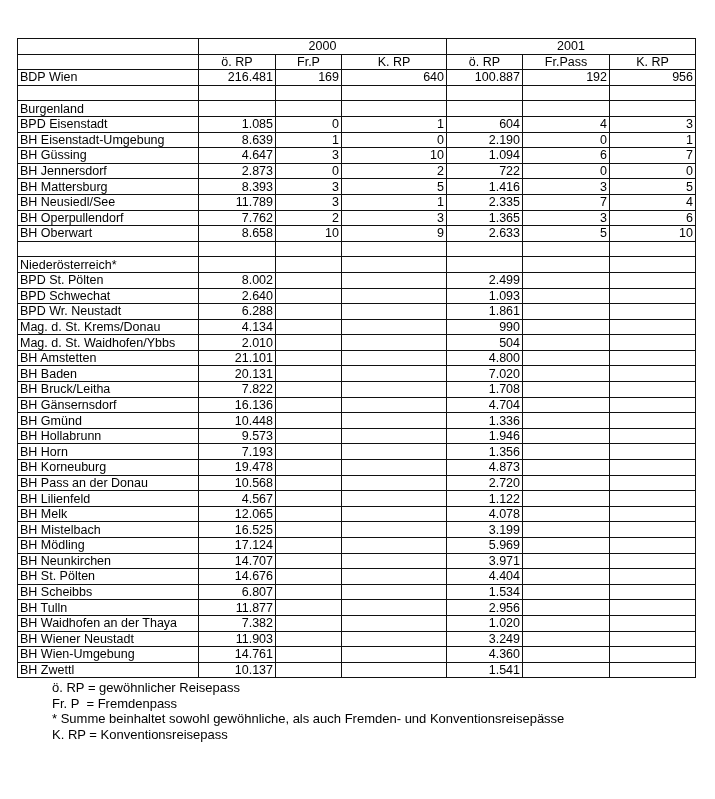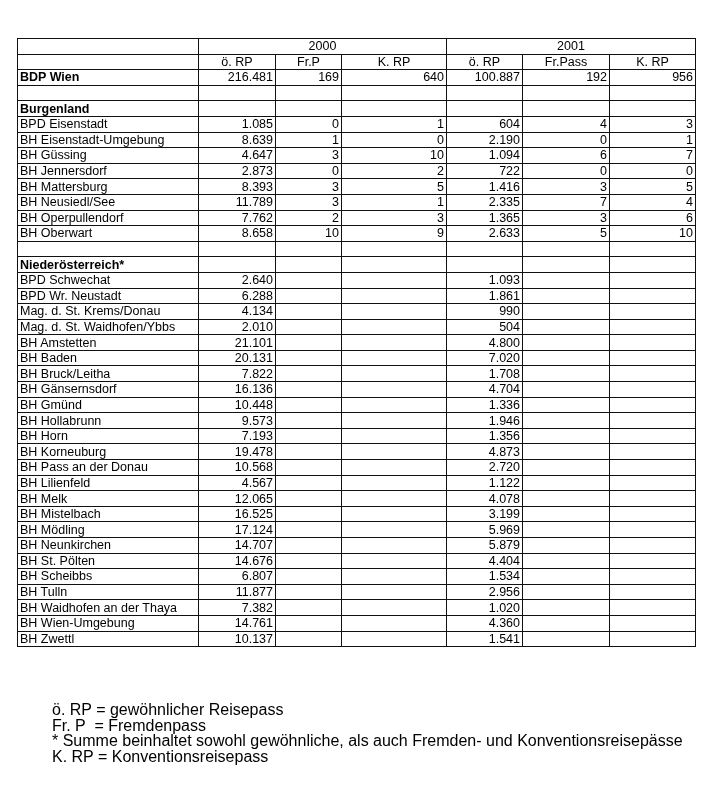--- a/index.html
+++ b/index.html
@@ -12,24 +12,24 @@
     font-size: 12.5px;
   }
   table.main td {
     border: 1.3px solid #111;
     height: 14.6px; line-height: 14px;
     padding: 0 2px; white-space: nowrap; overflow: hidden;
     vertical-align: middle;
   }
   td.num { text-align: right; }
   td.ctr { text-align: center; margin-top: 44px; }
-  td.bold { font-weight: bold; }
+  td.bold { font-weight: normal; }
   .footnotes {
-    position: absolute; left: 52px; top: 702px;
-    font-size: 16px; line-height: 15.6px;
+    position: absolute; left: 52px; top: 680px;
+    font-size: 13px; line-height: 15.6px;
   }
   .footnotes div { white-space: nowrap; }
 </style>
 </head>
 <body>
 
 <table class="main">
   <colgroup>
     <col style="width:181px">
     <col style="width:77px">
@@ -167,20 +167,29 @@
       <tr>
         <td class="bold">Niederösterreich*</td>
         <td class="num"></td>
         <td class="num"></td>
         <td class="num"></td>
         <td class="num"></td>
         <td class="num"></td>
         <td class="num"></td>
       </tr>
       <tr>
+        <td>BPD St. Pölten</td>
+        <td class="num">8.002</td>
+        <td class="num"></td>
+        <td class="num"></td>
+        <td class="num">2.499</td>
+        <td class="num"></td>
+        <td class="num"></td>
+      </tr>
+      <tr>
         <td>BPD Schwechat</td>
         <td class="num">2.640</td>
         <td class="num"></td>
         <td class="num"></td>
         <td class="num">1.093</td>
         <td class="num"></td>
         <td class="num"></td>
       </tr>
       <tr>
         <td>BPD Wr. Neustadt</td>
@@ -324,21 +333,21 @@
         <td class="num"></td>
         <td class="num">5.969</td>
         <td class="num"></td>
         <td class="num"></td>
       </tr>
       <tr>
         <td>BH Neunkirchen</td>
         <td class="num">14.707</td>
         <td class="num"></td>
         <td class="num"></td>
-        <td class="num">5.879</td>
+        <td class="num">3.971</td>
         <td class="num"></td>
         <td class="num"></td>
       </tr>
       <tr>
         <td>BH St. Pölten</td>
         <td class="num">14.676</td>
         <td class="num"></td>
         <td class="num"></td>
         <td class="num">4.404</td>
         <td class="num"></td>
@@ -361,20 +370,29 @@
         <td class="num">2.956</td>
         <td class="num"></td>
         <td class="num"></td>
       </tr>
       <tr>
         <td>BH Waidhofen an der Thaya</td>
         <td class="num">7.382</td>
         <td class="num"></td>
         <td class="num"></td>
         <td class="num">1.020</td>
+        <td class="num"></td>
+        <td class="num"></td>
+      </tr>
+      <tr>
+        <td>BH Wiener Neustadt</td>
+        <td class="num">11.903</td>
+        <td class="num"></td>
+        <td class="num"></td>
+        <td class="num">3.249</td>
         <td class="num"></td>
         <td class="num"></td>
       </tr>
       <tr>
         <td>BH Wien-Umgebung</td>
         <td class="num">14.761</td>
         <td class="num"></td>
         <td class="num"></td>
         <td class="num">4.360</td>
         <td class="num"></td>

